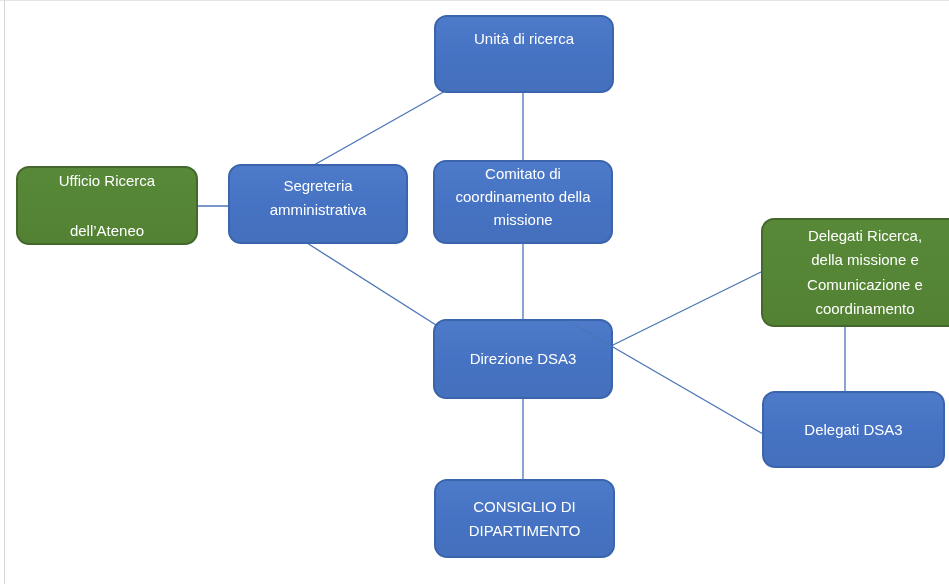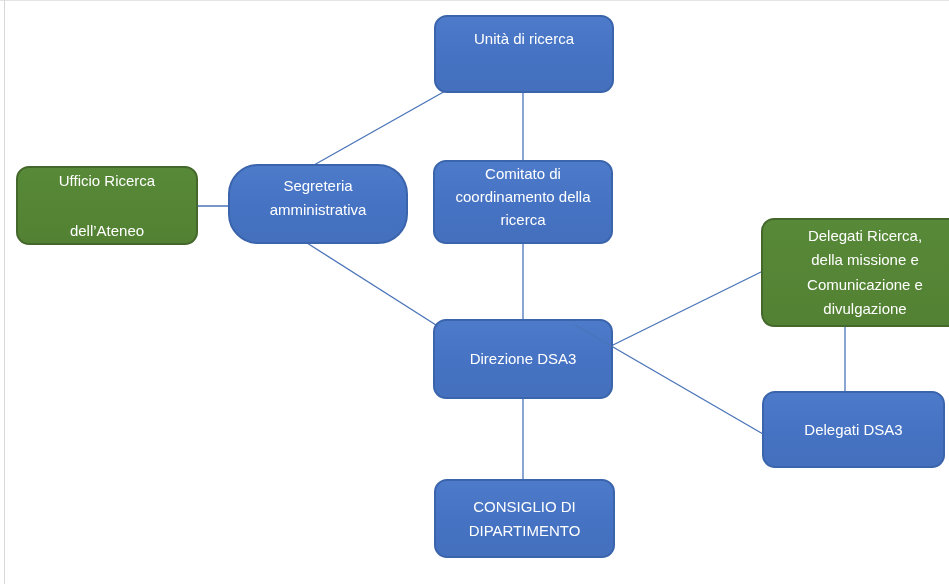--- a/index.html
+++ b/index.html
@@ -50,21 +50,21 @@
   .node.blue {
     background: linear-gradient(180deg, #4d7bca 0%, #4572c2 55%, #4470bd 100%);
     border: 2px solid #3a64ab;
   }
   .node.green {
     background: linear-gradient(180deg, #578938 0%, #538133 100%);
     border: 2px solid #44682c;
   }
   .n-unita      { left: 434px; top: 15px;  width: 180px; height: 78px;  justify-content: flex-start; padding-top: 12px; text-align: right; }
   .n-ufficio    { left: 16px;  top: 166px; width: 182px; height: 79px;  line-height: 26px; gap: 24px; }
-  .n-segreteria { left: 228px; top: 164px; width: 180px; height: 80px;  justify-content: flex-start; padding-top: 10px; border-radius: 30px; }
+  .n-segreteria { left: 228px; top: 164px; width: 180px; height: 80px;  justify-content: flex-start; padding-top: 10px; }
   .n-segreteria .line2 { margin-top: 4px; }
   .n-comitato   { left: 433px; top: 160px; width: 180px; height: 84px;  justify-content: flex-start; line-height: 23px; }
   .n-direzione  { left: 433px; top: 319px; width: 180px; height: 80px; }
   .n-delegati-ricerca { left: 761px; top: 218px; width: 208px; height: 109px; line-height: 24.5px; }
   .n-delegati-dsa3    { left: 762px; top: 391px; width: 183px; height: 77px; }
   .n-consiglio  { left: 434px; top: 479px; width: 181px; height: 79px;  line-height: 24px; }
 </style>
 </head>
 <body>
 
@@ -94,32 +94,32 @@
   </div>
 
   <div class="node blue n-segreteria">
     <div>Segreteria</div>
     <div class="line2">amministrativa</div>
   </div>
 
   <div class="node blue n-comitato">
     <div>Comitato di</div>
     <div>coordinamento della</div>
-    <div>ricerca</div>
+    <div>missione</div>
   </div>
 
   <div class="node blue n-direzione">
     <div>Direzione DSA3</div>
   </div>
 
   <div class="node green n-delegati-ricerca">
     <div>Delegati Ricerca,</div>
     <div>della missione e</div>
     <div>Comunicazione e</div>
-    <div>divulgazione</div>
+    <div>coordinamento</div>
   </div>
 
   <div class="node blue n-delegati-dsa3">
     <div>Delegati DSA3</div>
   </div>
 
   <div class="node blue n-consiglio">
     <div>CONSIGLIO DI</div>
     <div>DIPARTIMENTO</div>
   </div>

